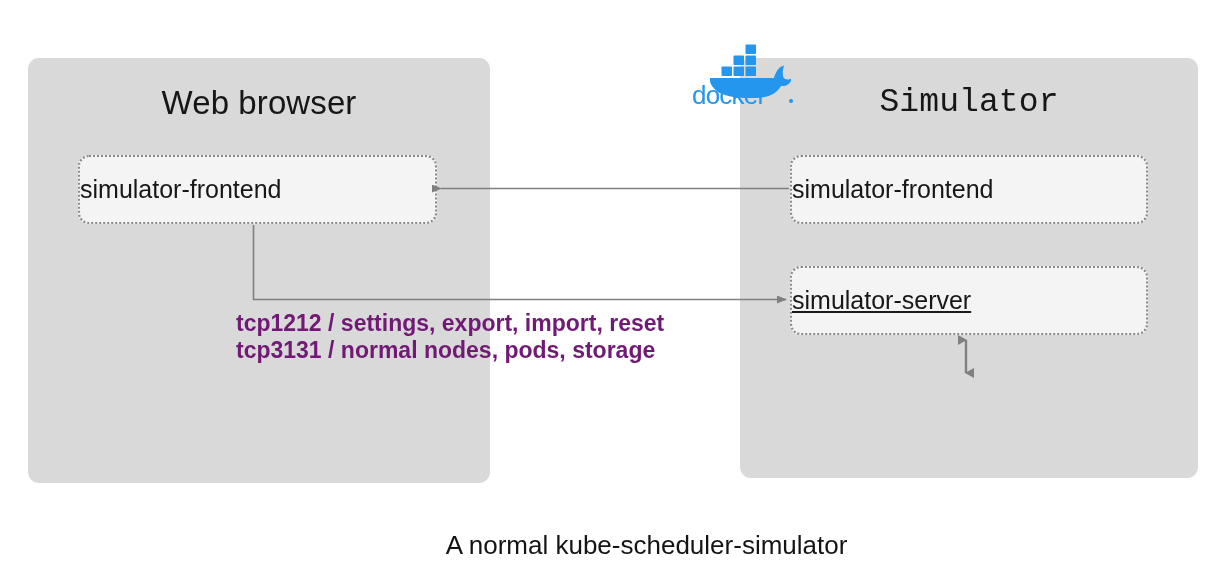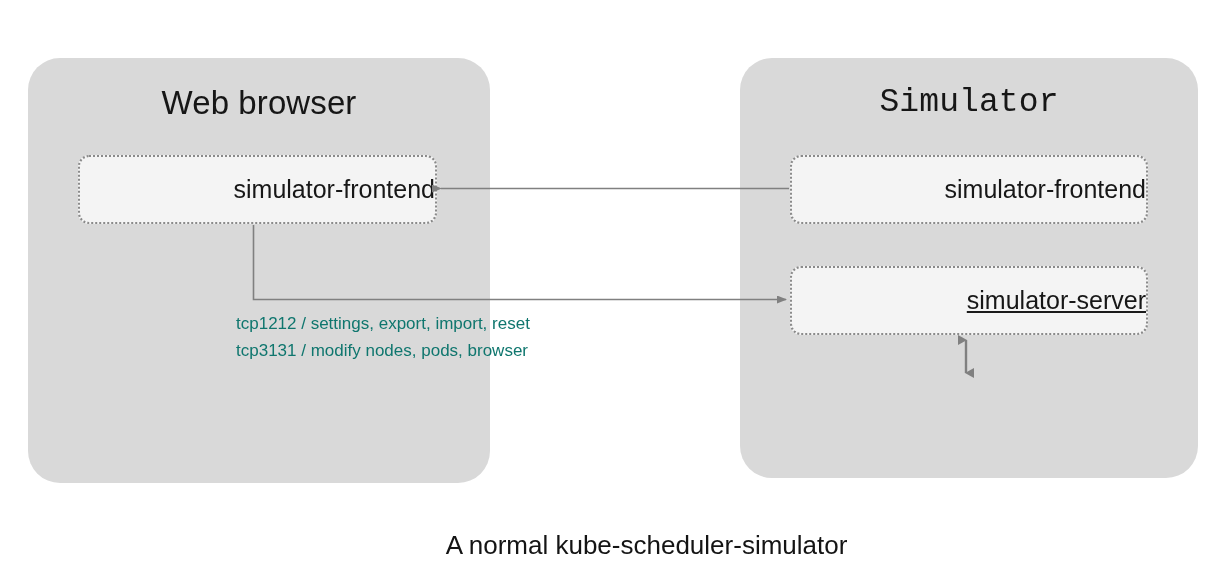--- a/index.html
+++ b/index.html
@@ -19,21 +19,21 @@
     position: absolute;
     left: 0; top: 0;
     width: 1229px;
     height: 587px;
   }
 
   
   .panel {
     position: absolute;
     background: #d9d9d9;
-    border-radius: 32px;
+    border-radius: 11px;
   }
   #panel-browser {
     left: 28px;  top: 58px;
     width: 462px; height: 425px;
   }
   #panel-simulator {
     left: 740px; top: 58px;
     width: 458px; height: 420px;
   }
   .panel-title {
@@ -53,21 +53,21 @@
 
   
   .component {
     position: absolute;
     background: #f4f4f4;
     border: 2px dotted #8a8a8a;
     border-radius: 11px;
     box-sizing: border-box;
     display: flex;
     align-items: center;
-    justify-content: flex-end;
+    justify-content: flex-start;
   }
   .component-label {
     font-size: 25px;
     font-weight: 400;
     color: #171717;
     line-height: 1;
     white-space: nowrap;
   }
   #box-browser-frontend { left: 78px;  top: 155px; width: 359px; height: 69px; }
   #box-sim-frontend     { left: 790px; top: 155px; width: 358px; height: 69px; }
@@ -93,23 +93,24 @@
   }
 
   
   #protocol-labels {
     position: absolute;
     left: 236px;
     top: 310px;
     line-height: 27px;
   }
   .protocol-line {
-    font-size: 17px;
-    color: #0f766e;
-    white-space: nowrap;
+    font-size: 23px;
+    color: #701a75;
+    white-space: nowrap;
+    font-weight: bold;
   }
 
   
   #caption {
     position: absolute;
     left: 0;
     top: 530px;
     width: 1229px;
     text-align: center;
     font-size: 26px;
@@ -137,20 +138,41 @@
 
   <div class="component" id="box-sim-frontend">
     <span class="component-label">simulator-frontend</span>
   </div>
 
   <div class="component" id="box-sim-server">
     <span class="component-label">simulator-server</span>
   </div>
 
 
+  <div id="docker-logo">
+    <svg width="108" height="90" viewBox="0 0 108 90" xmlns="http://www.w3.org/2000/svg">
+      <g fill="#2496ed">
+
+        <rect x="29.5" y="48.5" width="10.5" height="9.5" rx="0.8"></rect>
+        <rect x="41.5" y="48.5" width="10.5" height="9.5" rx="0.8"></rect>
+        <rect x="53.5" y="48.5" width="10.5" height="9.5" rx="0.8"></rect>
+        <rect x="41.5" y="37.5" width="10.5" height="9.5" rx="0.8"></rect>
+        <rect x="53.5" y="37.5" width="10.5" height="9.5" rx="0.8"></rect>
+        <rect x="53.5" y="26.5" width="10.5" height="9.5" rx="0.8"></rect>
+
+        <path d="M18 60 L82 60 C82 60 84.5 49 92 47.5 C92 47.5 89 58 92.5 60.5
+                 C96 63 99 60.5 99 60.5 L99 63 C99 63 96.5 69 89 68
+                 C89 68 84 78 70 79.5 C56 81 32 80 24 72.5
+                 C18.5 67.5 17.5 63.5 18 60 Z"></path>
+      </g>
+
+      <text x="0" y="86" font-family="&quot;Liberation Sans&quot;, sans-serif" font-size="26" font-weight="400" fill="#2496ed" letter-spacing="-0.8">docker</text>
+      <circle cx="99" cy="83" r="2" fill="#2496ed"></circle>
+    </svg>
+  </div>
 
   <svg id="connectors" xmlns="http://www.w3.org/2000/svg">
     <defs>
       <marker id="arrow-left" markerWidth="10" markerHeight="8" refX="1" refY="4" orient="auto" markerUnits="userSpaceOnUse">
         <path d="M10,0 L0,4 L10,8 Z" fill="#808080"></path>
       </marker>
       <marker id="arrow-right" markerWidth="10" markerHeight="8" refX="9" refY="4" orient="auto" markerUnits="userSpaceOnUse">
         <path d="M0,0 L10,4 L0,8 Z" fill="#808080"></path>
       </marker>
       <marker id="arrow-up" markerWidth="10" markerHeight="9" refX="5" refY="1" orient="auto" markerUnits="userSpaceOnUse">
@@ -163,18 +185,18 @@
 
     <line x1="789" y1="188.5" x2="441" y2="188.5" stroke="#808080" stroke-width="1.6" marker-end="url(#arrow-left)"></line>
 
     <polyline points="253.5,225 253.5,299.5 786,299.5" fill="none" stroke="#808080" stroke-width="1.6" marker-end="url(#arrow-right)"></polyline>
 
     <line x1="966" y1="340" x2="966" y2="373" stroke="#808080" stroke-width="2.4" marker-start="url(#arrow-up)" marker-end="url(#arrow-down)"></line>
   </svg>
 
   <div id="protocol-labels">
     <div class="protocol-line">tcp1212 / settings, export, import, reset</div>
-    <div class="protocol-line">tcp3131 / modify nodes, pods, browser</div>
+    <div class="protocol-line">tcp3131 / normal nodes, pods, storage</div>
   </div>
 
   <div id="caption">A normal kube-scheduler-simulator</div>
 
 </div>
 
 </body></html>

